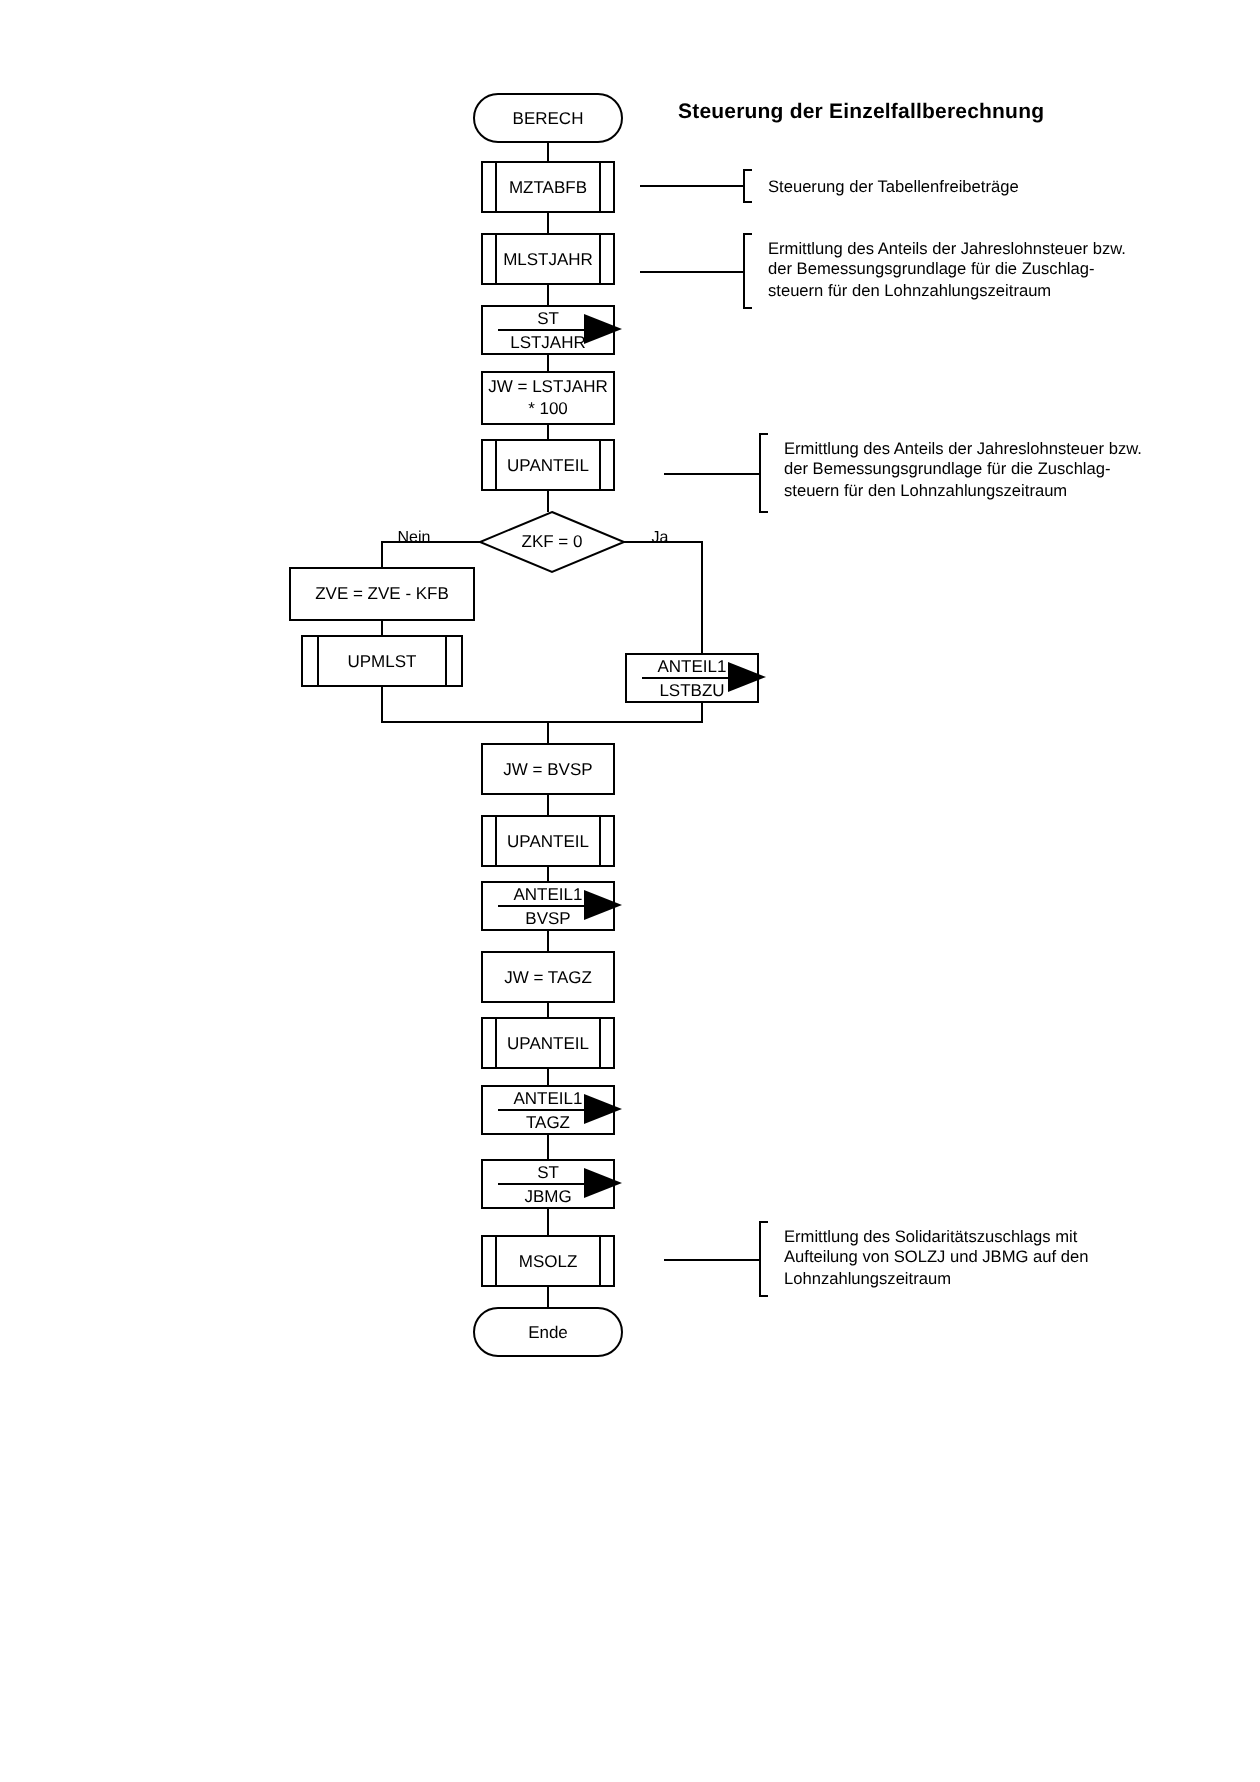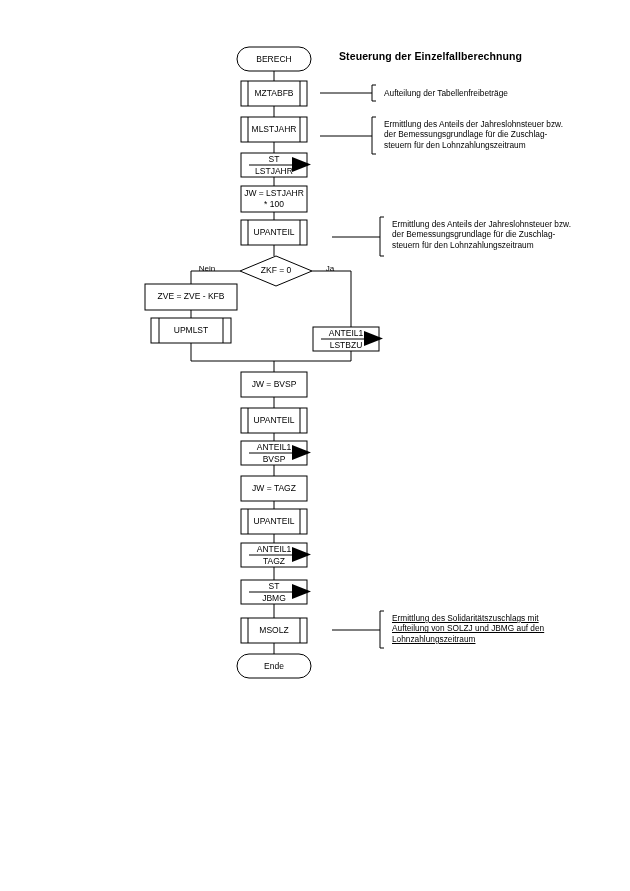--- a/index.html
+++ b/index.html
@@ -286,27 +286,27 @@
       <polyline class="leader" points="384,217 380,217 380,256 384,256"></polyline>
 
       <polyline class="leader" points="332,630 380,630"></polyline>
       <polyline class="leader" points="384,611 380,611 380,648 384,648"></polyline>
     </g>
 
   </svg>
 
   <div class="title" style="left:339px; top:50px;">Steuerung der Einzelfallberechnung</div>
 
-  <div class="annot" style="left:384px; top:88px; width:240px;">Aufteilung der Tabellenfreibeträge</div>
+  <div class="annot" style="left:384px; top:88px; width:240px;">Steuerung der Tabellenfreibeträge</div>
 
   <div class="annot" style="left:384px; top:119px; width:230px;">Ermittlung des Anteils der Jahreslohnsteuer bzw.
 der Bemessungsgrundlage für die Zuschlag-
 steuern für den Lohnzahlungszeitraum</div>
 
   <div class="annot" style="left:392px; top:219px; width:230px;">Ermittlung des Anteils der Jahreslohnsteuer bzw.
 der Bemessungsgrundlage für die Zuschlag-
 steuern für den Lohnzahlungszeitraum</div>
 
-  <div class="annot" style="left:392px; top:613px; width:230px;text-decoration:underline;">Ermittlung des Solidaritätszuschlags mit
+  <div class="annot" style="left:392px; top:613px; width:230px;">Ermittlung des Solidaritätszuschlags mit
 Aufteilung von SOLZJ und JBMG auf den
 Lohnzahlungszeitraum</div>
 
 </div>
 
 </body></html>

